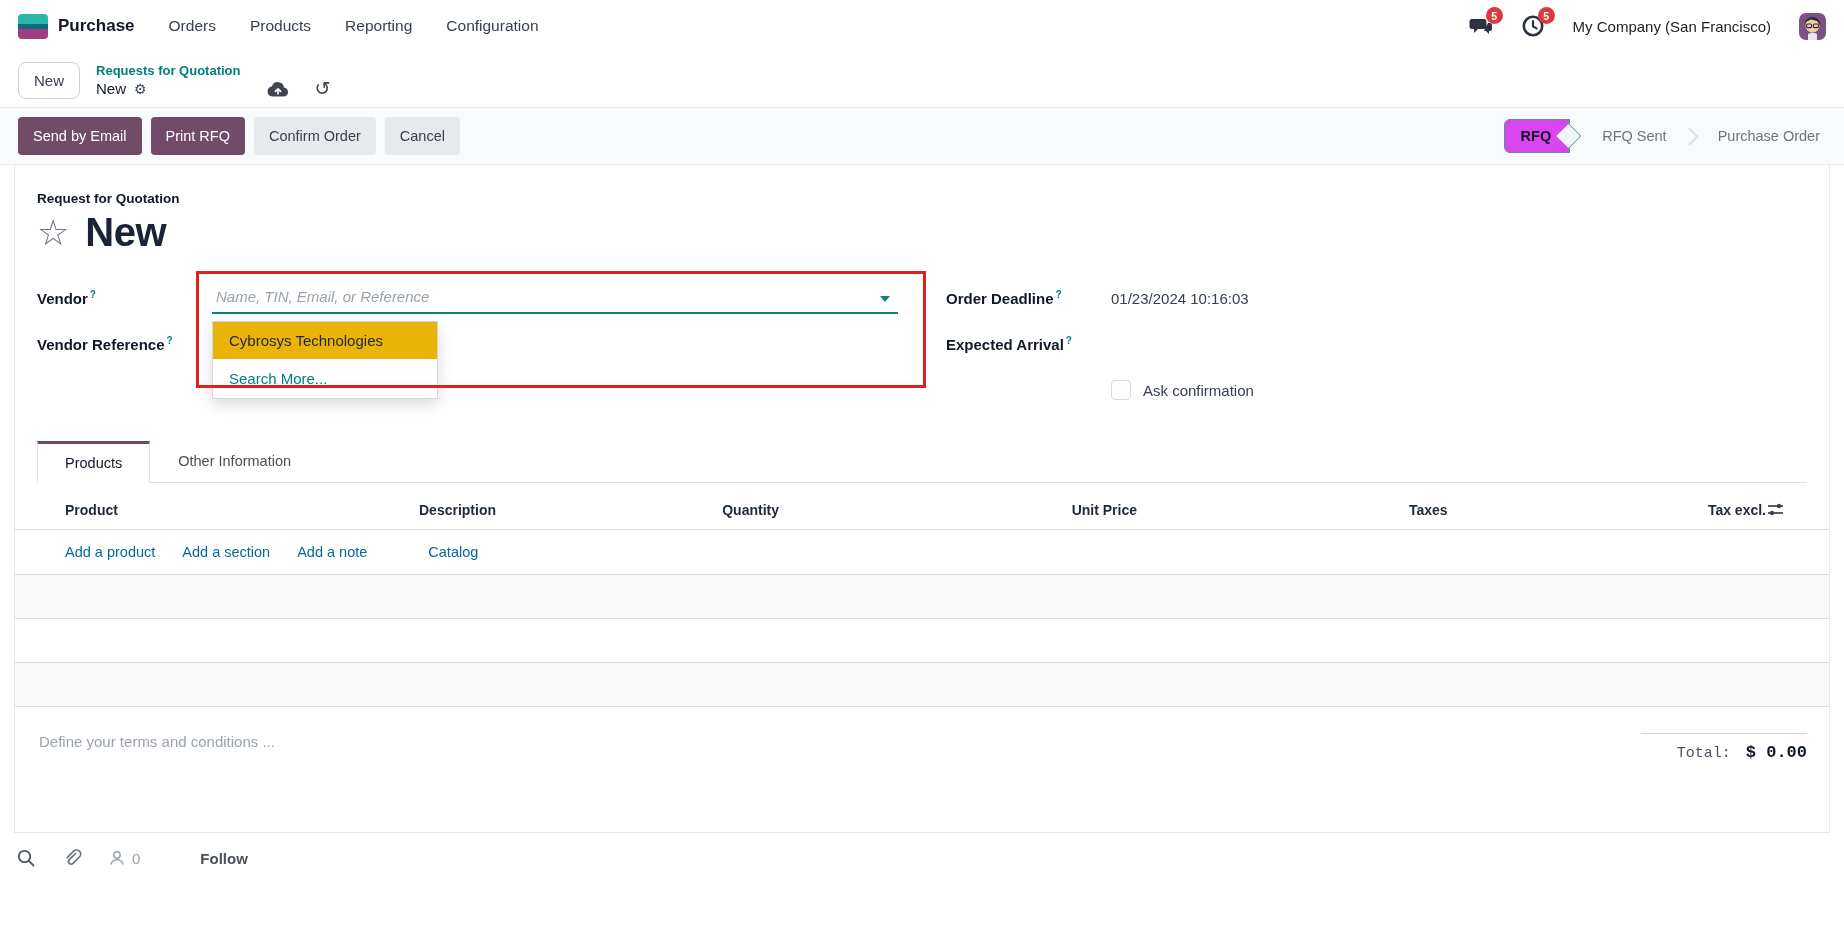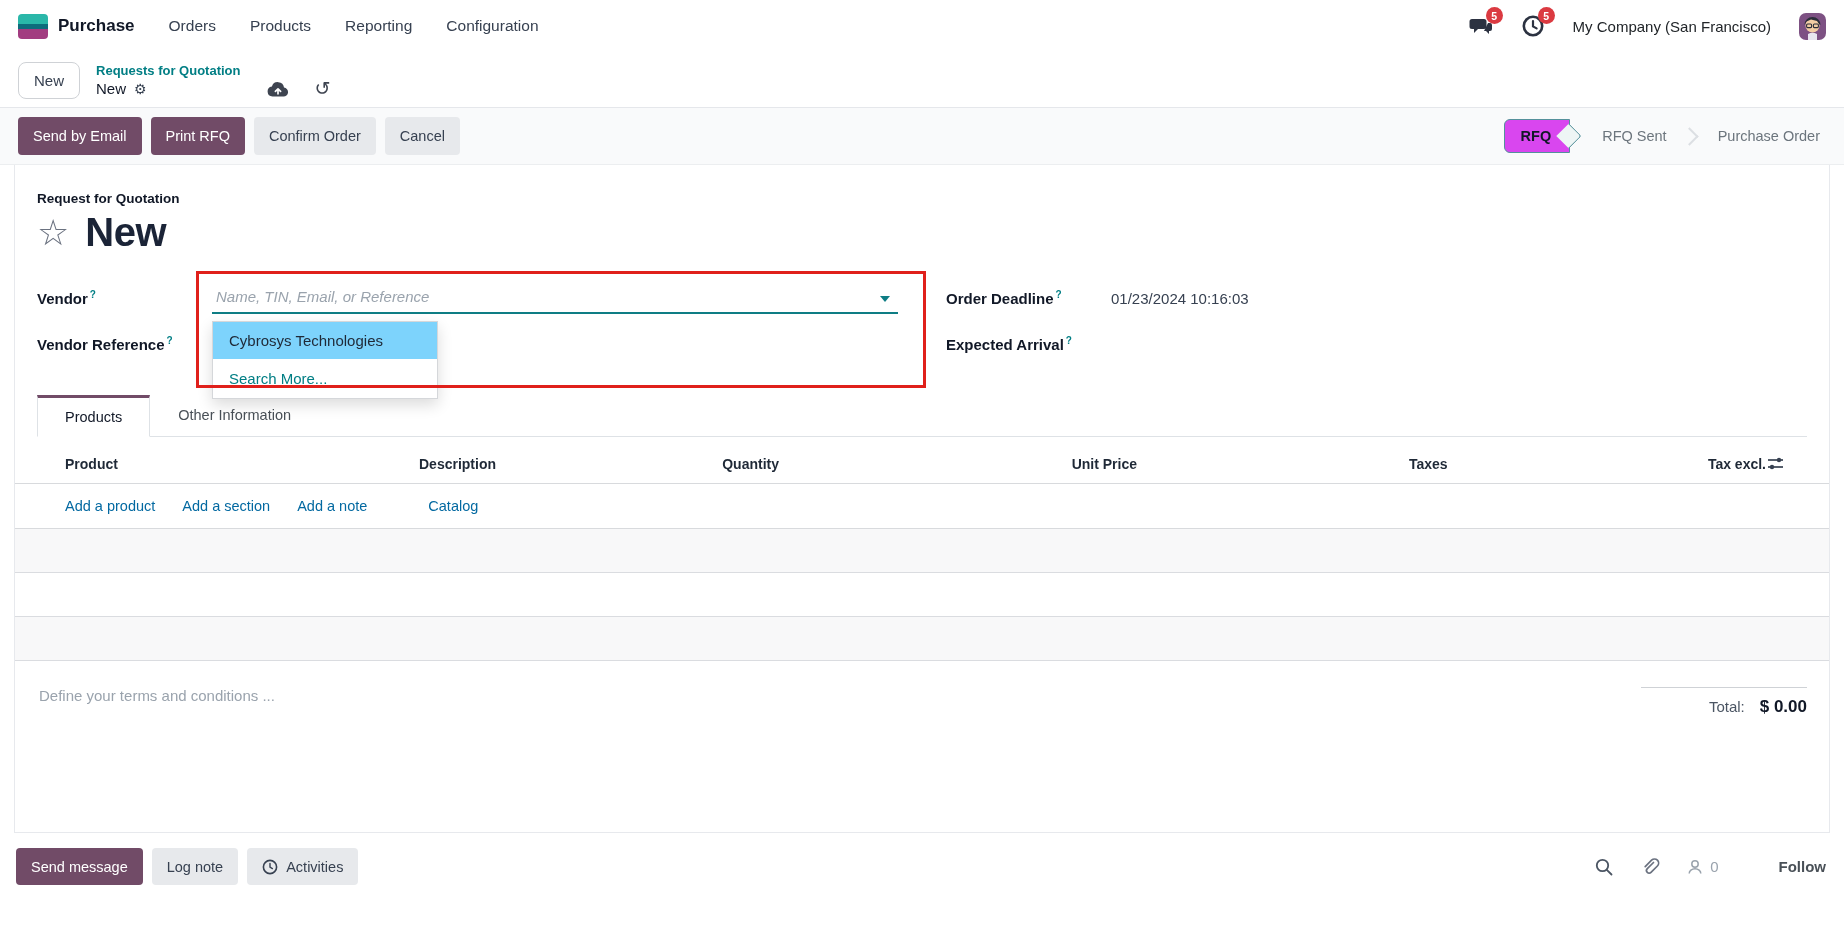--- a/index.html
+++ b/index.html
@@ -64,21 +64,21 @@
   .vendor-wrap { position:relative; flex:1; max-width:700px; }
   .vendor-input { width:100%; border:none; border-bottom:2px solid #0e7d84; background:transparent;
     font-size:15px; padding:6px 26px 7px 4px; font-family:inherit; color:#212529; outline:none;font-style:italic; }
   .vendor-input::placeholder { color:#9aa3ad; }
   .caret { position:absolute; right:8px; top:14px; width:0; height:0;
     border-left:5px solid transparent; border-right:5px solid transparent; border-top:6px solid #0e7d84; cursor:pointer; }
   .annotation-box { position:absolute; left:-16px; top:-11px; width:730px; height:117px;
     border:3px solid #E0201B; pointer-events:none; z-index:6; }
   .dropdown { position:absolute; left:0; top:39px; width:226px; background:#fff; border:1px solid #d5d7da;
     box-shadow:0 6px 14px rgba(0,0,0,.14); z-index:5; }
-  .dd-option { padding:10px 16px; font-size:15px; color:#1f2937; background:#7dd3fc; cursor:pointer; }
+  .dd-option { padding:10px 16px; font-size:15px; color:#1f2937; background:#eab308; cursor:pointer; }
   .dd-more { padding:11px 16px; font-size:15px; color:#017E84; cursor:pointer; }
 
   .chk-row { margin-left:165px; display:flex; align-items:center; gap:12px; }
   .checkbox { width:20px; height:20px; border:1px solid #d8dadd; border-radius:4px; background:#fdfdfd; cursor:pointer; }
 
   
   .tabs { margin-top:28px; display:flex; border-bottom:1px solid #dee2e6; }
   .tab { padding:11px 27px; font-size:14.5px; color:#495057; border:1px solid transparent; cursor:pointer; }
   .tab.active { border:1px solid #dee2e6; border-top:3px solid #714B67; border-bottom:1px solid #fff;
     margin-bottom:-1px; color:#111827; background:#fff; }
@@ -90,21 +90,21 @@
   .th-right { text-align:right; }
   .th-taxes { padding-left:272px; }
   .links-row { display:flex; align-items:center; gap:27px; padding:14px 0 14px 50px; border-bottom:1px solid #d8dadd; }
   .tlink { color:#0369a1; font-size:14.5px; cursor:pointer; }
   .tlink-catalog { margin-left:34px; }
   .stripe { height:44px; border-bottom:1px solid #dadce0; }
   .stripe.gray { background:#f8f8f9; }
 
   .terms-row { display:flex; justify-content:space-between; align-items:flex-start; padding:26px 22px 0 24px; margin:0 -22px; }
   .terms-ph { color:#9aa3ad; font-size:15px; }
-  .total-box { width:166px; border-top:1px solid #cfd2d6; padding-top:9px; display:flex; justify-content:flex-end; align-items:baseline; gap:15px; }
+  .total-box { width:166px; border-top:1px solid #cfd2d6; padding-top:9px; display:flex; justify-content:flex-end; align-items:baseline; gap:15px;font-family:Liberation Mono, monospace; }
   .total-label { font-size:15px; color:#4b5563; }
   .total-amount { font-size:17px; font-weight:bold; color:#111827; }
 
   
   .chatter { display:flex; align-items:center; justify-content:space-between; padding:15px 18px 0 16px; }
   .chat-left { display:flex; gap:9px; }
   .btn-chat { height:37px; display:inline-flex; align-items:center; gap:8px; }
   .chat-right { display:flex; align-items:center; gap:26px; }
   .followers { display:flex; align-items:center; gap:6px; color:#9aa3ad; font-size:15px; }
   .follow-label { margin-left:34px; font-size:15px; font-weight:bold; color:#495057; cursor:pointer; }
@@ -222,20 +222,26 @@
 
     <div>
       <div class="frow">
         <span class="flabel-r"><span>Order Deadline</span><span class="help">?</span></span>
         <span class="fvalue">01/23/2024 10:16:03</span>
       </div>
       <div class="frow">
         <span class="flabel-r"><span>Expected Arrival</span><span class="help">?</span></span>
         <span class="fvalue"></span>
       </div>
+      <div class="frow">
+        <span class="chk-row">
+          <span class="checkbox"></span>
+          <span class="fvalue">Ask confirmation</span>
+        </span>
+      </div>
     </div>
   </div>
 
   <div class="tabs">
     <span class="tab active">Products</span>
     <span class="tab">Other Information</span>
   </div>
 
   <div class="otable">
     <div class="thead">
@@ -268,31 +274,20 @@
   <div class="terms-row">
     <span class="terms-ph">Define your terms and conditions ...</span>
     <div class="total-box">
       <span class="total-label">Total:</span>
       <span class="total-amount">$ 0.00</span>
     </div>
   </div>
 </div>
 
 <div class="chatter">
-  <div class="chat-left">
-    <button class="btn btn-primary btn-chat">Send message</button>
-    <button class="btn btn-secondary btn-chat">Log note</button>
-    <button class="btn btn-secondary btn-chat">
-      <svg width="16" height="16" viewBox="0 0 16 16">
-        <circle cx="8" cy="8" r="6.6" fill="none" stroke="#374151" stroke-width="1.6"></circle>
-        <path d="M8 4.5 v3.7 l2.4 1.4" fill="none" stroke="#374151" stroke-width="1.4" stroke-linecap="round"></path>
-      </svg>
-      <span>Activities</span>
-    </button>
-  </div>
   <div class="chat-right">
     <span class="svgbtn">
       <svg width="20" height="20" viewBox="0 0 20 20">
         <circle cx="8.5" cy="8.5" r="5.7" fill="none" stroke="#4b5563" stroke-width="1.8"></circle>
         <line x1="12.8" y1="12.8" x2="17.5" y2="17.5" stroke="#4b5563" stroke-width="1.8" stroke-linecap="round"></line>
       </svg>
     </span>
     <span class="svgbtn">
       <svg width="20" height="20" viewBox="0 0 20 20">
         <path d="M13.5 5.5 l-6.2 6.2 a2.6 2.6 0 0 0 3.7 3.7 l6.4 -6.4 a4.1 4.1 0 0 0 -5.8 -5.8 l-6.4 6.4" fill="none" stroke="#6b7280" stroke-width="1.7" stroke-linecap="round"></path>

